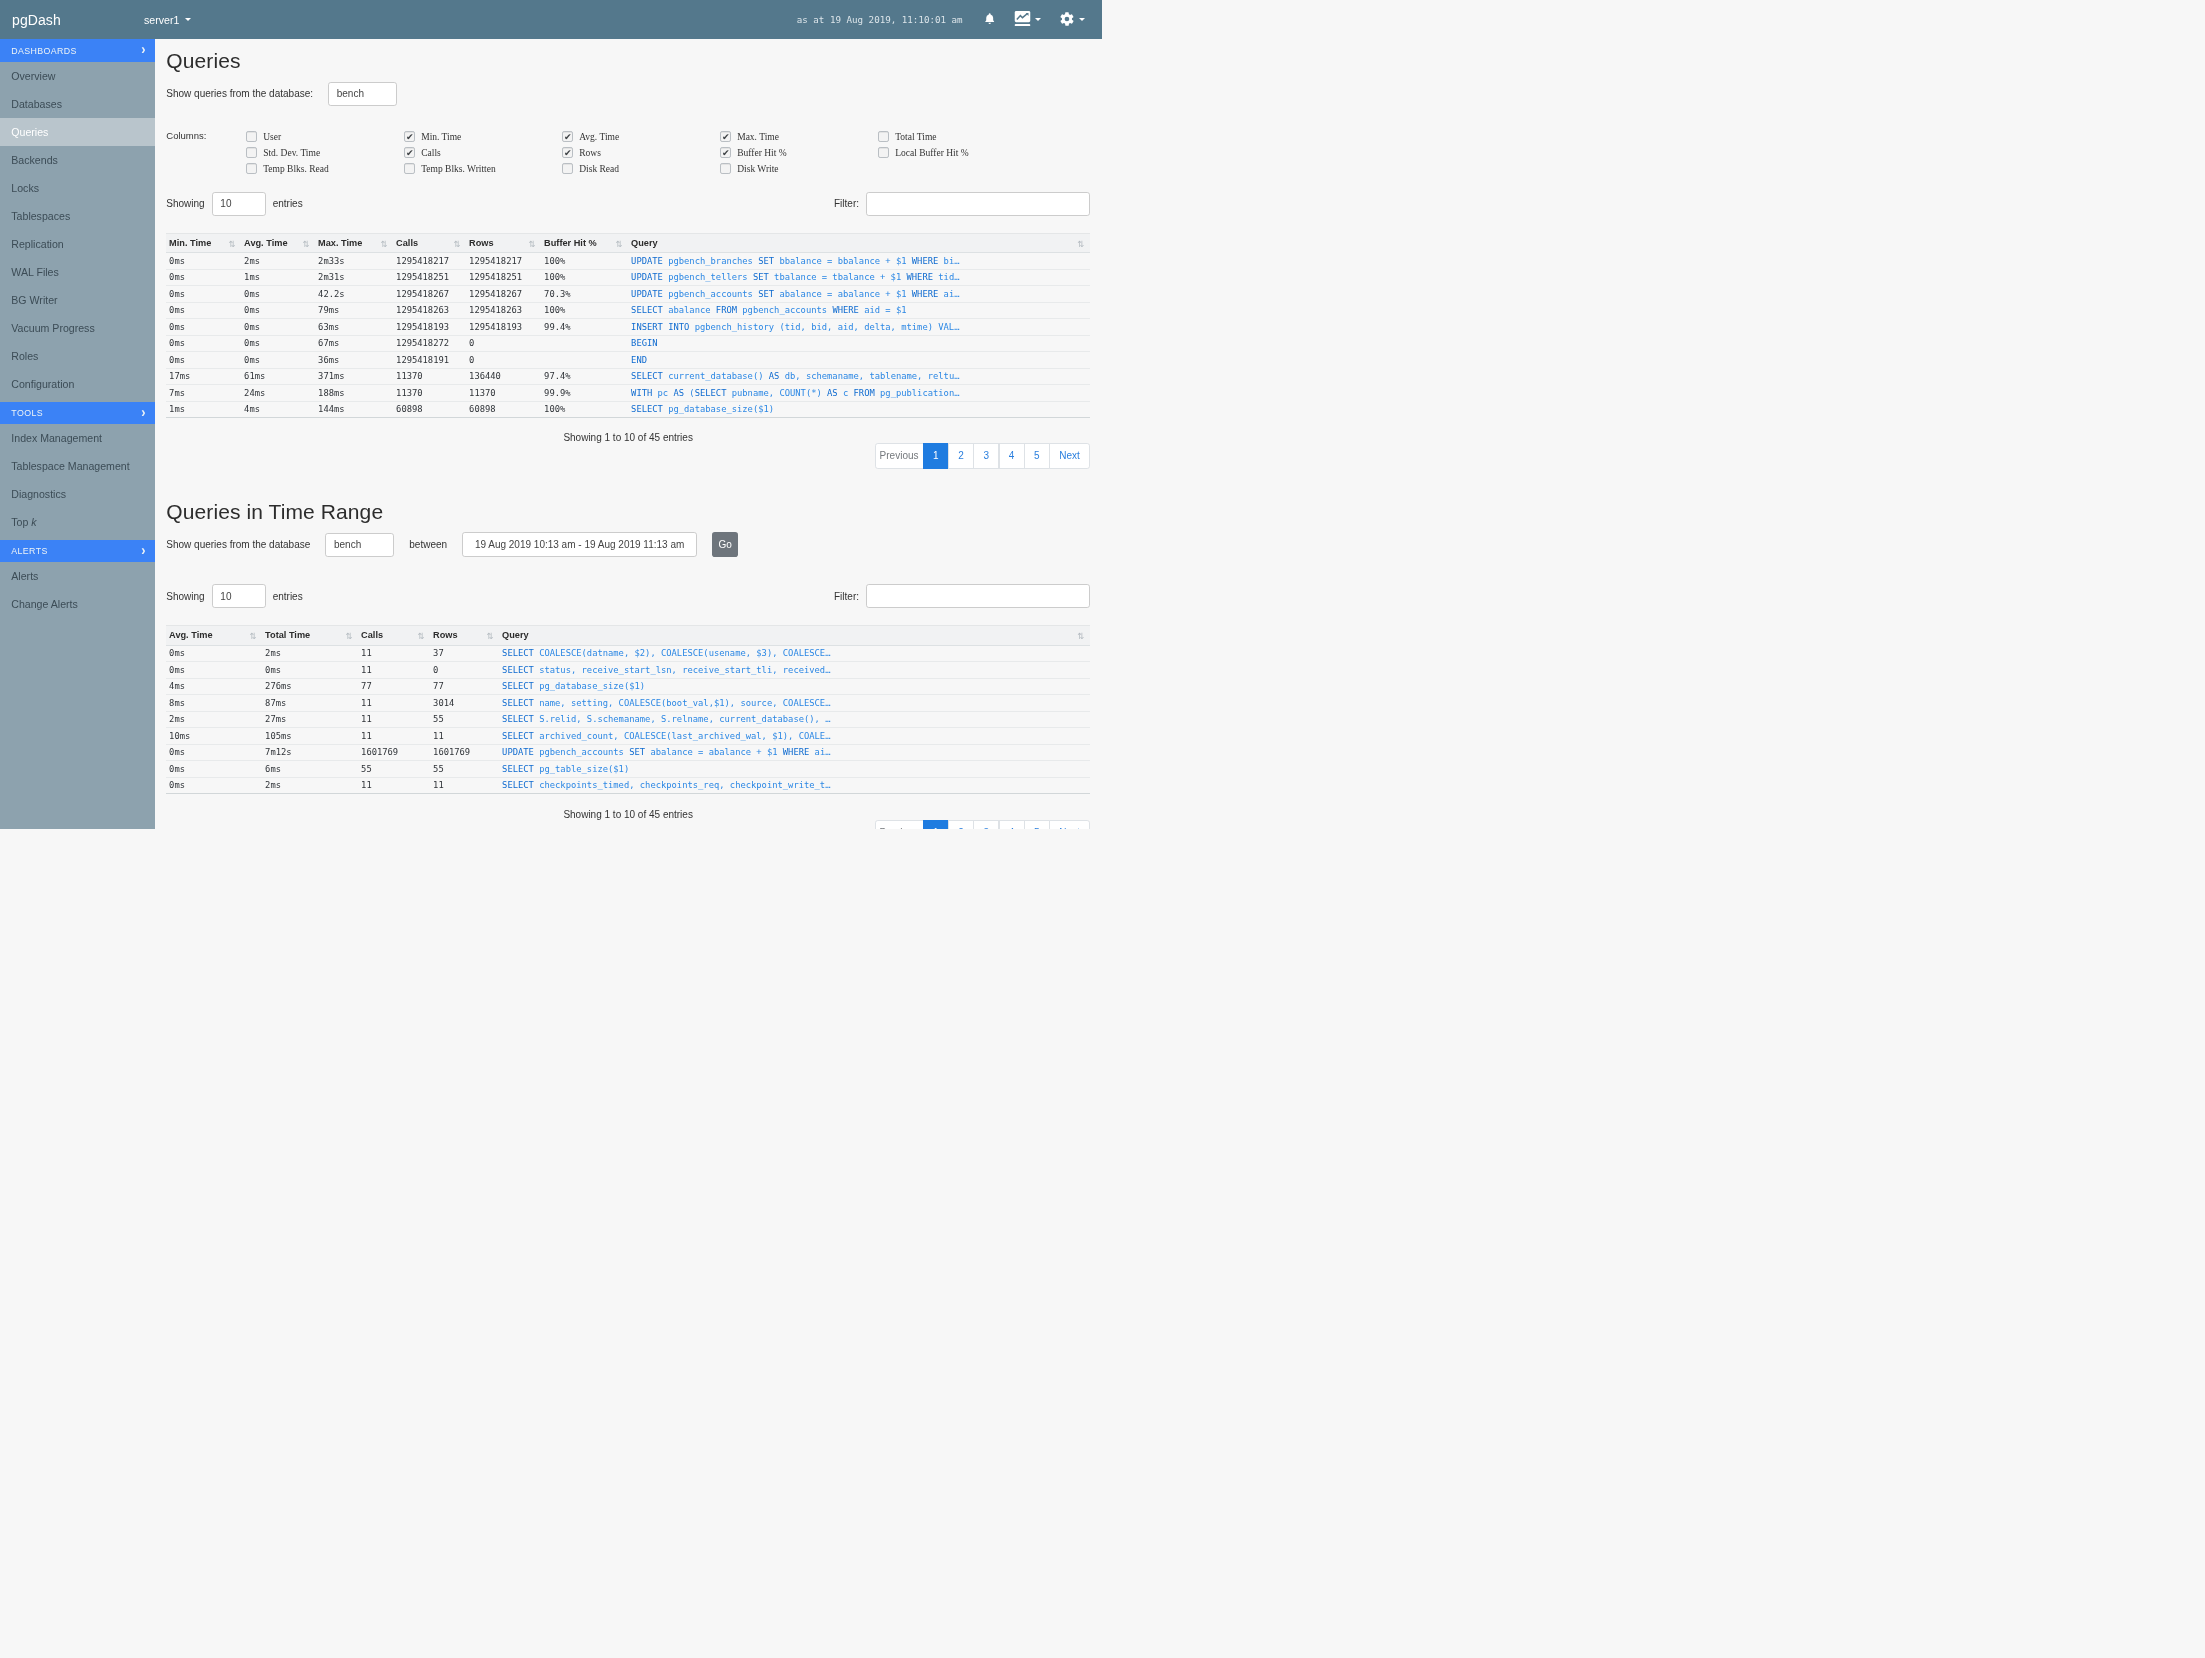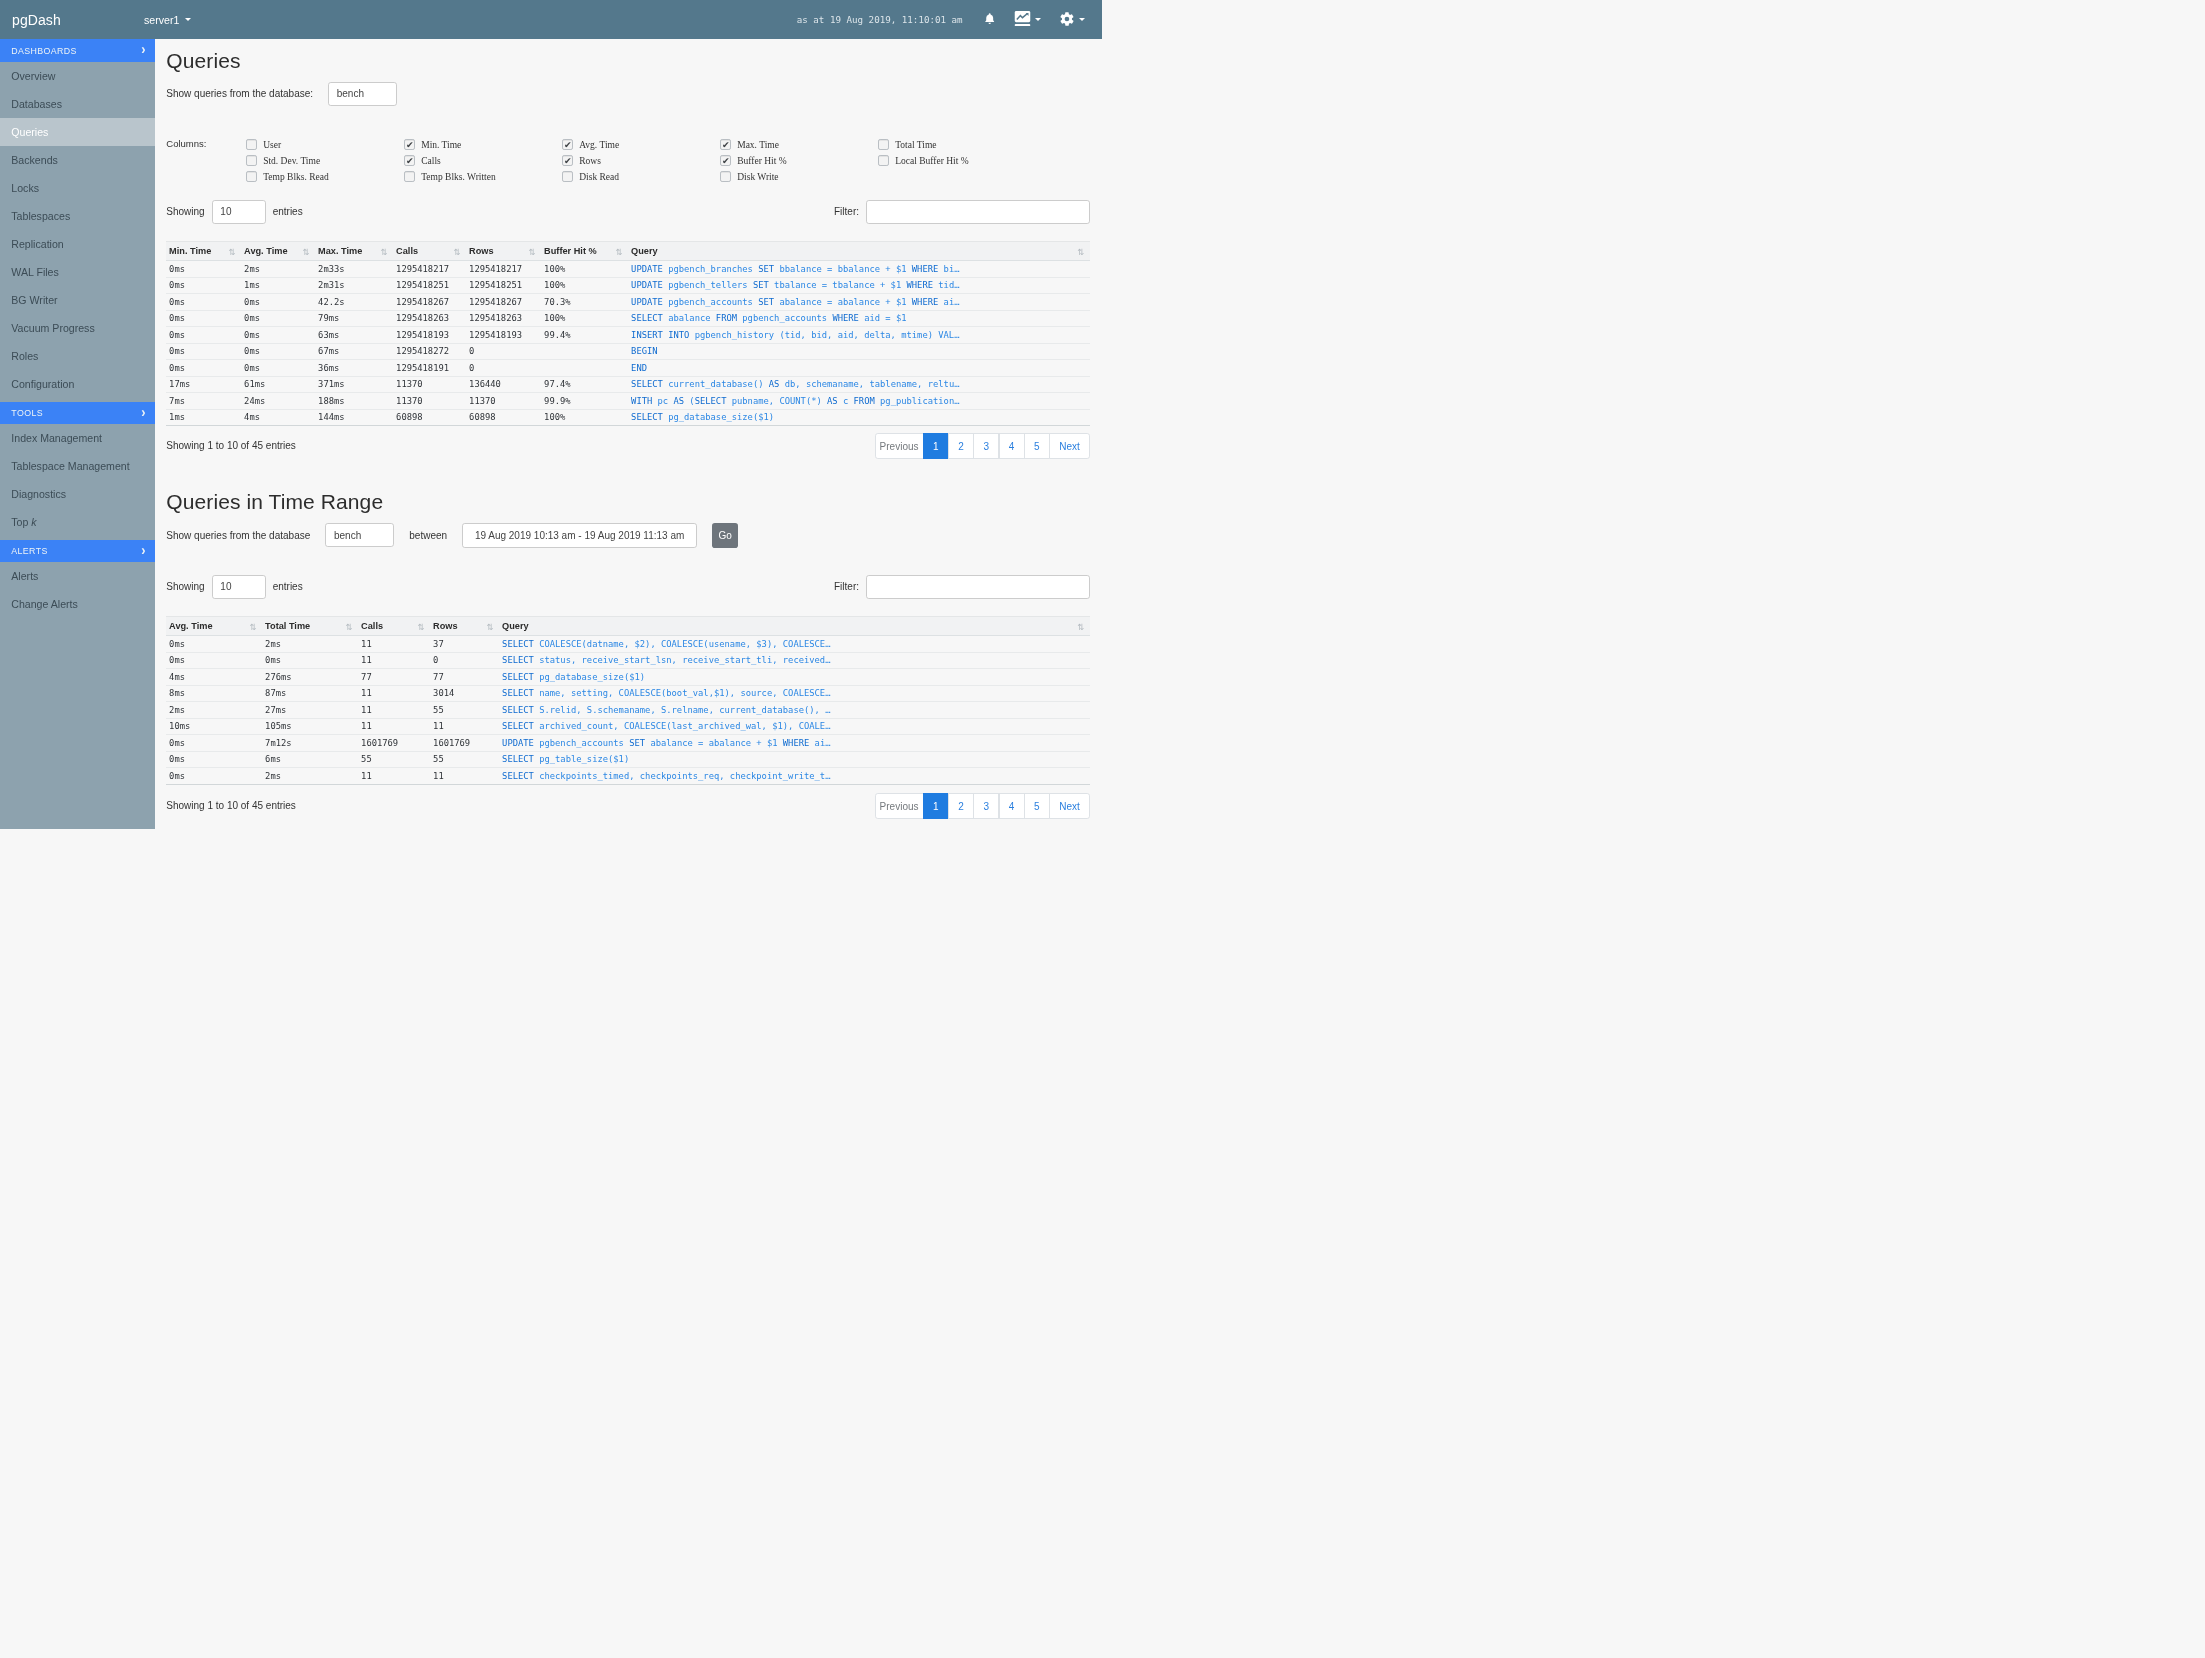--- a/index.html
+++ b/index.html
@@ -40,21 +40,21 @@
 
   .text-input { background:#fff; border:0.7px solid #ccc; border-radius:2.8px; height:24px; padding:0 7.7px;
                 font-size:10px; color:#444; font-family:inherit; outline:none; }
   .db-row { display:flex; align-items:center; gap:15px; font-size:10px; margin-top:8.5px; }
   .db-input { width:69px; }
   .between-label { margin-left:0; }
   .range-input { width:235px; text-align:center; height:25px; }
   .go-btn { background:#6e757c; color:#fff; border:none; border-radius:2.8px; height:25px; width:26px;
             font-size:10px; font-family:inherit; cursor:pointer; }
 
-  .columns-row { display:flex; margin-top:31px; font-size:9.5px; }
+  .columns-row { display:flex; margin-top:23px; font-size:9.5px; }
   .col-label { width:80px; padding-top:1.4px; }
   .cb-grid { display:flex; }
   .cb-col { width:158px; display:flex; flex-direction:column;font-family:Liberation Serif, serif; }
   .cb-item { display:flex; align-items:center; gap:6.3px; height:16px; cursor:pointer; }
   .cb-box { width:10.6px; height:10.6px; background:#f3f3f3; border:0.7px solid #b9bec3; border-radius:2.1px;
             box-shadow:inset 0 0.7px 0.7px rgba(0,0,0,.09); position:relative; flex:none; }
   .cb-check { position:absolute; top:50%; left:50%; transform:translate(-46%,-58%); font-size:9.2px; color:#3d4144; }
 
   .table-controls { display:flex; align-items:center; margin-top:15px; font-size:10px; }
   .showing { display:flex; align-items:center; gap:7px; }
@@ -67,21 +67,21 @@
   thead th { background:#f1f2f3; text-align:left; font-size:9.2px; font-weight:bold; color:#2c2c2c;
              padding:4.2px 2.8px; border-bottom:1.4px solid #dde1e3; position:relative; }
   .sort { position:absolute; right:5.6px; top:5px; color:#b2b9bf; font-size:8.5px; font-weight:normal; }
   tbody td { padding:3.5px 2.8px 2.8px; font-size:8.8px; line-height:9.2px; border-top:0.7px solid #e8eaeb;
              font-family:"DejaVu Sans Mono","Liberation Mono",monospace; color:#2f3338;
              white-space:nowrap; overflow:hidden; }
   tbody tr:first-child td { border-top:none; }
   td.query { color:var(--query-link,#2b87e4); cursor:pointer; }
   td.query .kw { color:#0f6bd0; }
 
-  .table-footer { display:flex; align-items:flex-start; margin-top:7px; }
+  .table-footer { display:flex; align-items:center; margin-top:7px;flex-direction:column; }
   .summary { font-size:10px; color:#333; padding-top:6.3px; }
   .pagination { margin-left:auto; display:flex; }
   .pg-btn { border:0.7px solid #dee2e6; background:#fff; color:#2a7fde; font-size:10px; padding:0 9.2px;
             height:26px; display:flex; align-items:center; margin-left:-0.7px; cursor:pointer; }
   .pg-btn.prev { color:#75797d; border-radius:2.8px 0 0 2.8px; margin-left:0; padding:0 4px; }
   .pg-btn.next { border-radius:0 2.8px 2.8px 0; }
   .pg-btn.active { background:var(--active-page-bg,#1f7ce0); border-color:var(--active-page-bg,#1f7ce0); color:#fff; }
 
   .banner { width:532px; height:32px; display:flex; align-items:center; padding:0 15px; margin-top:8.5px;
             background:var(--banner-bg,#d8edef); color:var(--banner-text,#2f6f75); font-size:9.5px; border-radius:1.4px; }

